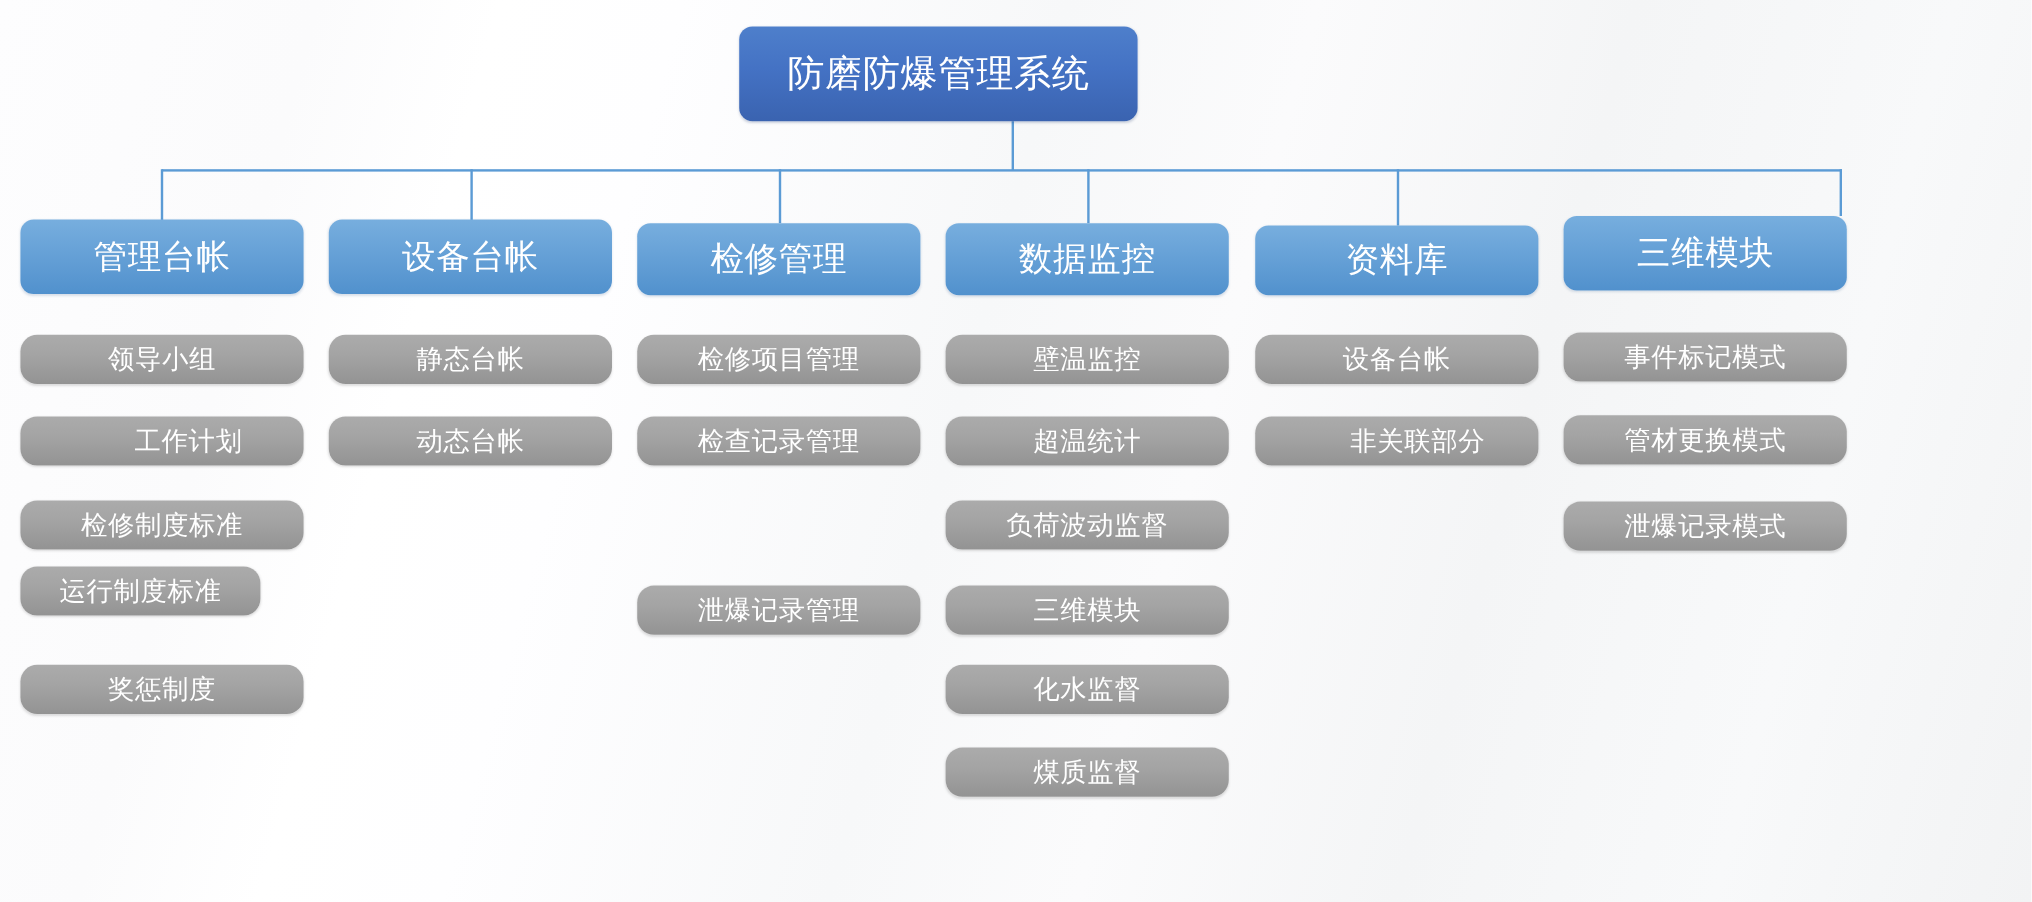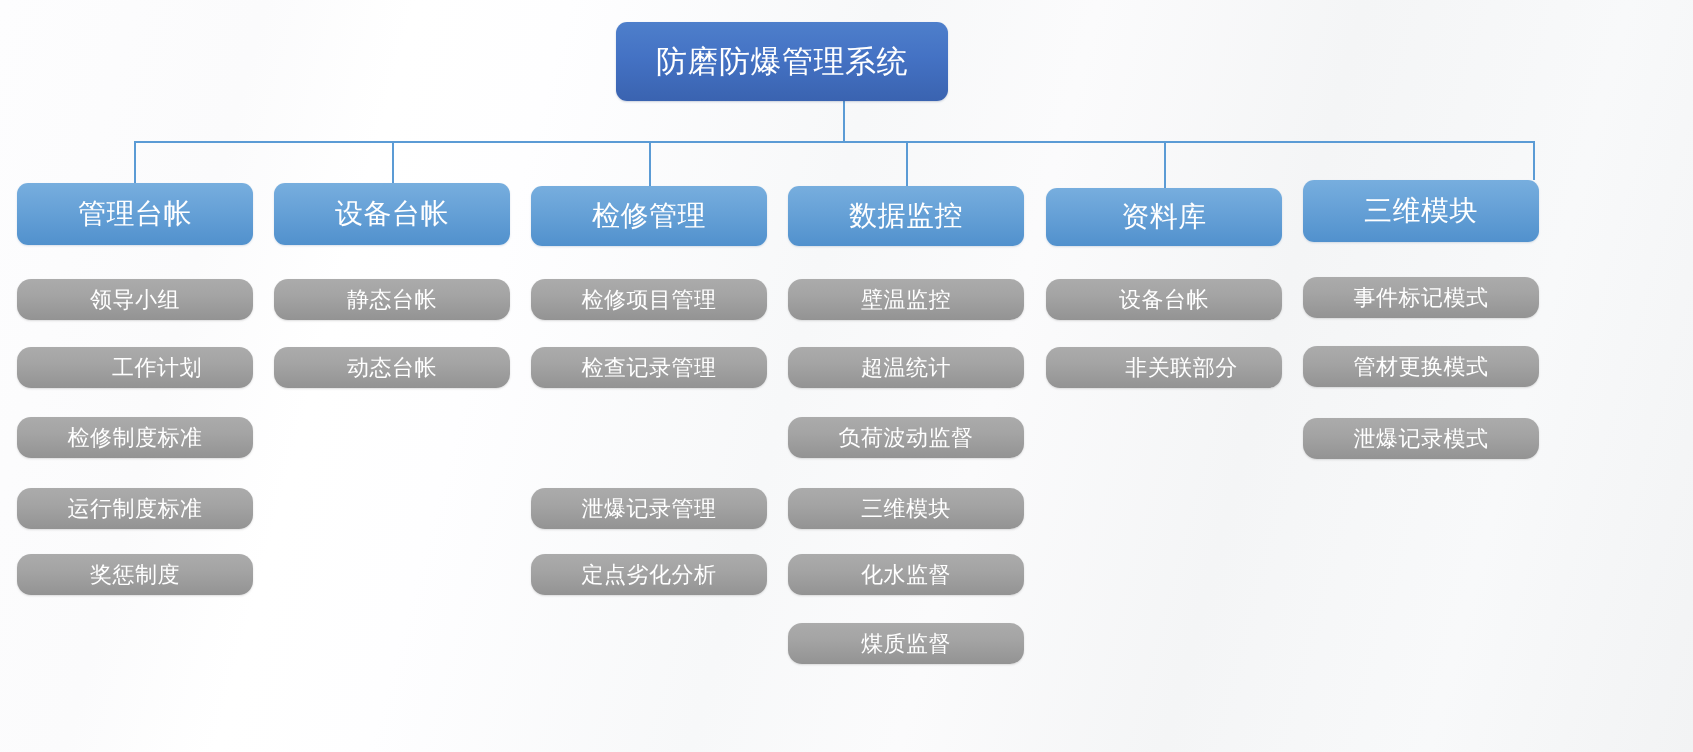--- a/index.html
+++ b/index.html
@@ -109,30 +109,29 @@
 
   <div class="node lvl2" style="left:788px; top:186px; width:236px; height:60px;">数据监控</div>
 
   <div class="node lvl2" style="left:1046px; top:188px; width:236px; height:58px;">资料库</div>
 
   <div class="node lvl2" style="left:1303px; top:180px; width:236px; height:62px;">三维模块</div>
 
   <div class="node lvl3" style="left:17px; top:279px; width:236px; height:41px;">领导小组</div>
   <div class="node lvl3" style="left:17px; top:347px; width:236px; height:41px;padding-left:44px;">工作计划</div>
   <div class="node lvl3" style="left:17px; top:417px; width:236px; height:41px;">检修制度标准</div>
-  <div class="node lvl3" style="left:17px; top:488px; width:236px; height:41px;">运行制度标准</div>
+  <div class="node lvl3" style="left:17px; top:472px; width:200px; height:41px;">运行制度标准</div>
   <div class="node lvl3" style="left:17px; top:554px; width:236px; height:41px;">奖惩制度</div>
 
   <div class="node lvl3" style="left:274px; top:279px; width:236px; height:41px;">静态台帐</div>
   <div class="node lvl3" style="left:274px; top:347px; width:236px; height:41px;">动态台帐</div>
 
   <div class="node lvl3" style="left:531px; top:279px; width:236px; height:41px;">检修项目管理</div>
   <div class="node lvl3" style="left:531px; top:347px; width:236px; height:41px;">检查记录管理</div>
   <div class="node lvl3" style="left:531px; top:488px; width:236px; height:41px;">泄爆记录管理</div>
-  <div class="node lvl3" style="left:531px; top:554px; width:236px; height:41px;">定点劣化分析</div>
 
   <div class="node lvl3" style="left:788px; top:279px; width:236px; height:41px;">壁温监控</div>
   <div class="node lvl3" style="left:788px; top:347px; width:236px; height:41px;">超温统计</div>
   <div class="node lvl3" style="left:788px; top:417px; width:236px; height:41px;">负荷波动监督</div>
   <div class="node lvl3" style="left:788px; top:488px; width:236px; height:41px;">三维模块</div>
   <div class="node lvl3" style="left:788px; top:554px; width:236px; height:41px;">化水监督</div>
   <div class="node lvl3" style="left:788px; top:623px; width:236px; height:41px;">煤质监督</div>
 
   <div class="node lvl3" style="left:1046px; top:279px; width:236px; height:41px;">设备台帐</div>
   <div class="node lvl3" style="left:1046px; top:347px; width:236px; height:41px;padding-left:35px;">非关联部分</div>

